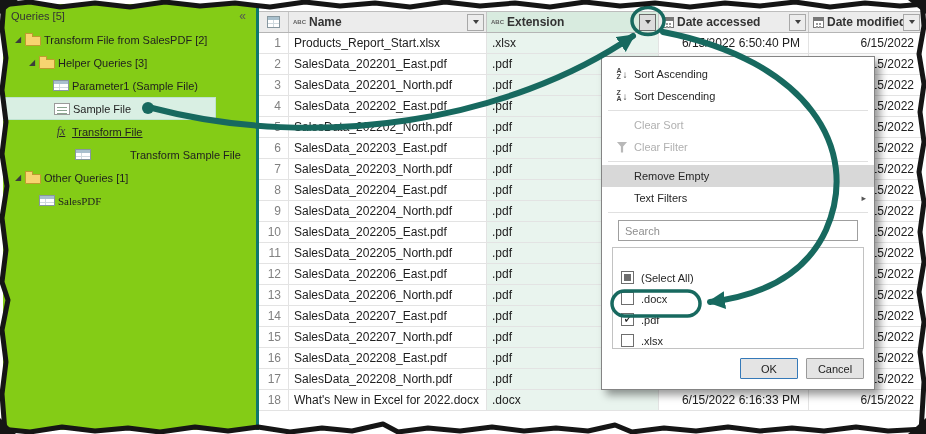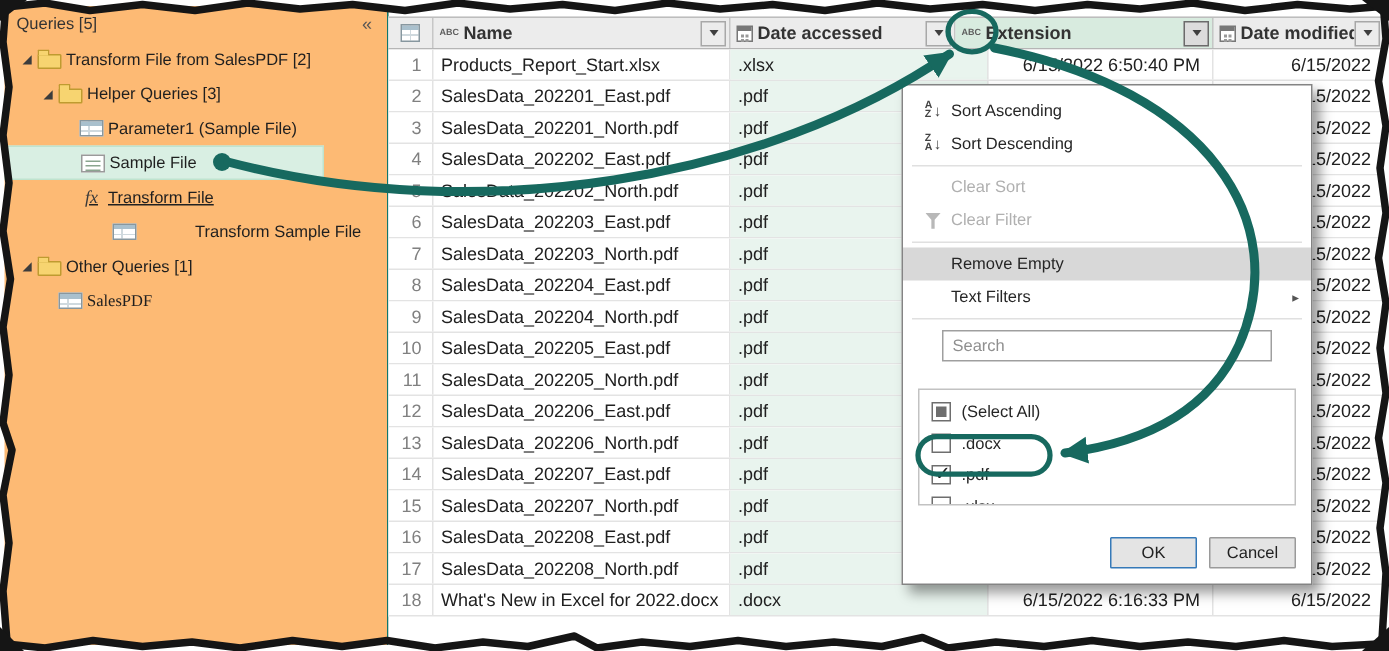--- a/index.html
+++ b/index.html
@@ -1,21 +1,21 @@
 <!DOCTYPE html>
 <html><head>
 <meta charset="utf-8">
 <style>
   *{box-sizing:border-box;margin:0;padding:0}
   html,body{width:926px;height:434px}
   body{font-family:"Liberation Sans","DejaVu Sans",sans-serif;background:#fff;position:relative;overflow:hidden}
   .app{position:absolute;inset:0;background:#fff}
 
   
-  .queries-pane{position:absolute;left:3px;top:4px;width:256px;height:426px;background:#fdba74;border-right:1px solid #0f766e;font-size:11px;color:#222}
+  .queries-pane{position:absolute;left:3px;top:4px;width:256px;height:426px;background:#84cc16;border-right:3px solid #0f766e;font-size:11px;color:#222}
   .pane-header{display:flex;justify-content:space-between;align-items:center;padding:5px 10px 4px 8px;height:22px}
   .pane-title{color:#333}
   .pane-collapse{color:#555;font-size:12px;line-height:10px;cursor:pointer}
   .tree{margin-top:2px}
   .tree-item{display:flex;align-items:center;height:23px;white-space:nowrap;width:max-content;padding-right:10px}
   .tree-item.selected{background:#d9efe3;border:1px solid #bfe3cf;padding-right:78px}
   .caret{flex:0 0 14px;font-size:8px;color:#3c3c3c;text-align:center}
   .t-icon{flex:0 0 16px;display:flex;align-items:center;justify-content:center}
   .tree-label{padding:0 6px 0 3px;color:#1f1f1f}
 
@@ -60,24 +60,24 @@
   .menu-item{display:flex;align-items:center;height:22px;padding:0 8px}
   .menu-item.disabled{color:#b0b0b0}
   .menu-item.highlighted{background:#d8d8d8}
   .mi-icon{flex:0 0 24px;display:flex;align-items:center;justify-content:center}
   .mi-label{flex:1}
   .mi-arrow{flex:0 0 14px;text-align:right;font-size:9px;color:#555}
   .menu-sep{height:1px;background:#e0e0e0;margin:3px 6px}
   .az{display:flex;flex-direction:column;font-size:7px;line-height:6px;font-weight:bold;color:#444}
   .sort-arrow{font-size:10px;color:#444;margin-left:1px}
   .funnel{width:11px;height:11px;background:#b8b8b8;clip-path:polygon(0 0,100% 0,60% 45%,60% 100%,40% 100%,40% 45%)}
-  .search-row{margin:4px 26px 6px}
+  .search-row{margin:4px 16px 6px}
   .search-input{width:100%;height:21px;border:1px solid #9f9f9f;padding:0 6px;font-size:11px;color:#333;font-family:inherit;outline:none}
   .search-input::placeholder{color:#8f8f8f}
-  .value-list{margin:12px 10px;border:1px solid #c2c2c2;flex:1;padding:4px 0;overflow:hidden;background:#fff}
+  .value-list{margin:0 10px;border:1px solid #c2c2c2;flex:1;padding:19px 0;overflow:hidden;background:#fff}
   .cb-item{display:flex;align-items:center;height:21px;padding:0 8px}
   .checkbox{width:13px;height:13px;border:1px solid #6e6e6e;background:#fff;margin-right:7px;position:relative;flex:0 0 13px}
   .checkbox.indeterminate::after{content:"";position:absolute;inset:2px;background:#6e6e6e}
   .checkbox.checked::after{content:"✓";position:absolute;left:1px;top:-3px;font-size:13px;font-weight:bold;color:#1a1a1a}
   .menu-buttons{display:flex;justify-content:flex-end;gap:8px;padding:9px 10px 10px}
   .btn{min-width:58px;height:21px;font-size:11px;display:flex;align-items:center;justify-content:center;background:#e4e4e4;border:1px solid #9a9a9a;color:#222;border-radius:1px;cursor:pointer}
   .btn.default{border-color:#3579b8}
 
   
   .overlay{position:absolute;inset:0;z-index:60;pointer-events:none}
@@ -141,31 +141,31 @@
       <div class="gh-cell w-num">
         <span class="icon-grid"></span>
       </div>
       <div class="gh-cell w-name">
         <span class="icon-abc"></span>
         <span class="label">Name</span>
         <span class="filter-btn">
             <span class="fb-caret"></span>
           </span>
       </div>
+      <div class="gh-cell w-ext selected">
+        <span class="icon-abc"></span>
+        <span class="label">Extension</span>
+        <span class="filter-btn active">
+            <span class="fb-caret"></span>
+          </span>
+      </div>
       <div class="gh-cell w-acc">
         <span class="icon-cal"></span>
         <span class="label">Date accessed</span>
         <span class="filter-btn">
-            <span class="fb-caret"></span>
-          </span>
-      </div>
-      <div class="gh-cell w-ext selected">
-        <span class="icon-abc"></span>
-        <span class="label">Extension</span>
-        <span class="filter-btn active">
             <span class="fb-caret"></span>
           </span>
       </div>
       <div class="gh-cell w-mod">
         <span class="icon-cal"></span>
         <span class="label">Date modified</span>
         <span class="filter-btn">
             <span class="fb-caret"></span>
           </span>
       </div>

